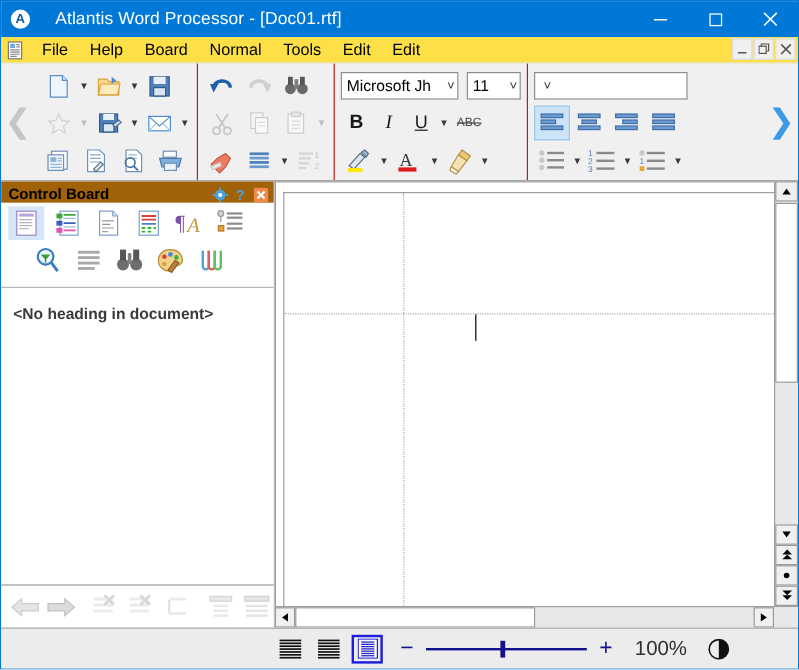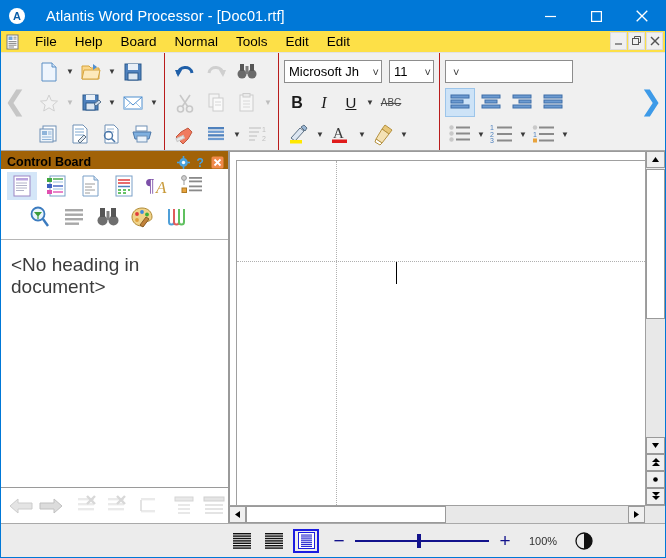--- a/index.html
+++ b/index.html
@@ -119,21 +119,21 @@
   .cb-icons {
     padding: 3px 6px 5px 6px; border-bottom: 1px solid #b6b6b6; background: #fff;
   }
   .cb-irow { display: flex; gap: 4px; margin-bottom: 3px; }
   .cb-ibtn {
     width: 30px; height: 28px; display: flex; align-items: center; justify-content: center;
   }
   .cb-ibtn.act { background: #d4e6f8; }
   .cb-tree {
     flex: 1 1 auto; background: #fff; padding: 14px 0 0 10px;
-    font-size: 19px; color: #3b3b3b;
+    font-size: 13px; color: #3b3b3b; font-weight: bold;
   }
   .cb-nav {
     flex: 0 0 36px; border-top: 1px solid #9a9a9a; background: #fff;
     display: flex; align-items: center; padding-left: 6px; gap: 2px;
   }
   .cb-navbtn { width: 30px; height: 30px; display:flex; align-items:center; justify-content:center; }
 
   
   .docarea { flex: 1 1 auto; display: flex; flex-direction: column; min-width: 0; background: #f0f0f0; }
   .doc-main { flex: 1 1 auto; display: flex; min-height: 0; }
@@ -196,21 +196,21 @@
   .st-left { width: 222px; flex: 0 0 222px; }
   .vmbtn {
     width: 26px; height: 24px; display: flex; align-items: center; justify-content: center;
     margin-right: 6px;
   }
   .vmbtn.act { border: 2px solid #1c1ce0; }
   .zoom-wrap { display: flex; align-items: center; gap: 8px; margin-left: 6px; }
   .zbtn { font-size: 19px; color: #12128c; width: 16px; text-align: center; line-height: 1; }
   .ztrack { width: 134px; height: 2px; background: #12128c; position: relative; }
   .zthumb { position: absolute; left: 62px; top: -6px; width: 4px; height: 14px; background: #12128c; }
-  .zlabel { font-size: 11px; color: #303030; margin-left: 8px; }
+  .zlabel { font-size: 17px; color: #303030; margin-left: 8px; }
   .contrast { margin-left: 10px; width: 18px; height: 18px; }
 </style>
 </head>
 <body>
 
 <div id="app">
 
   <div class="titlebar">
     <div class="title-icon">A</div>
     <div class="title-text">Atlantis Word Processor - [Doc01.rtf]</div>

